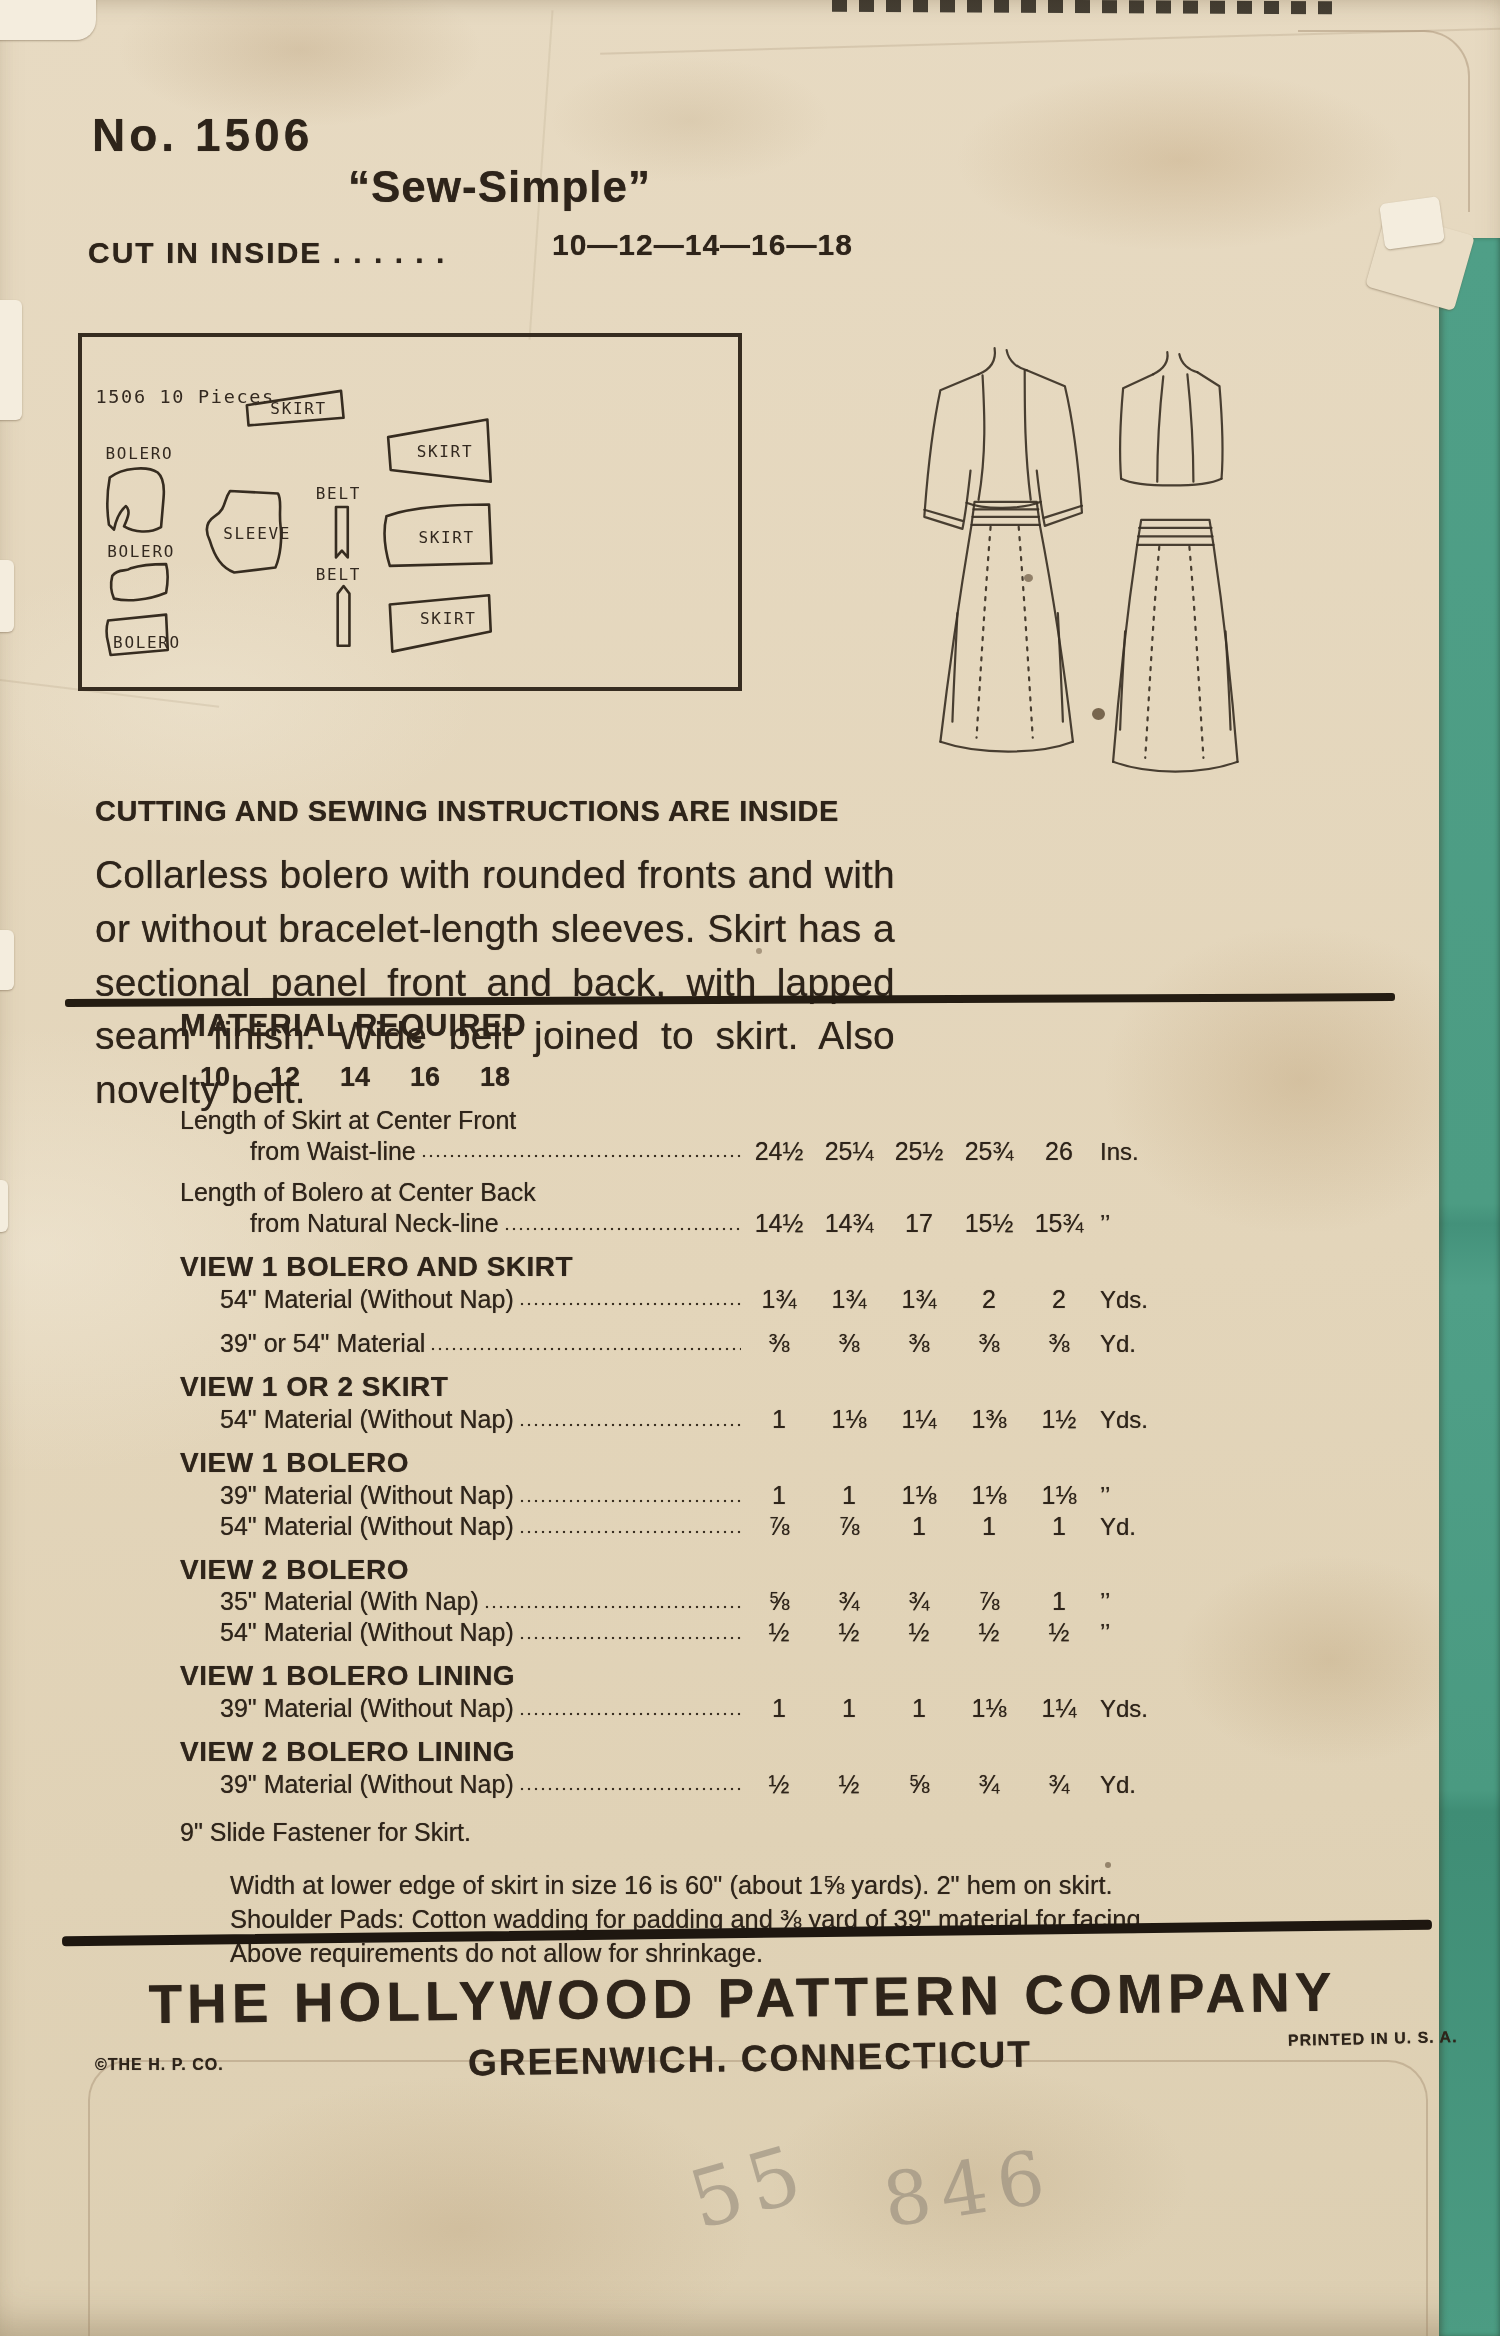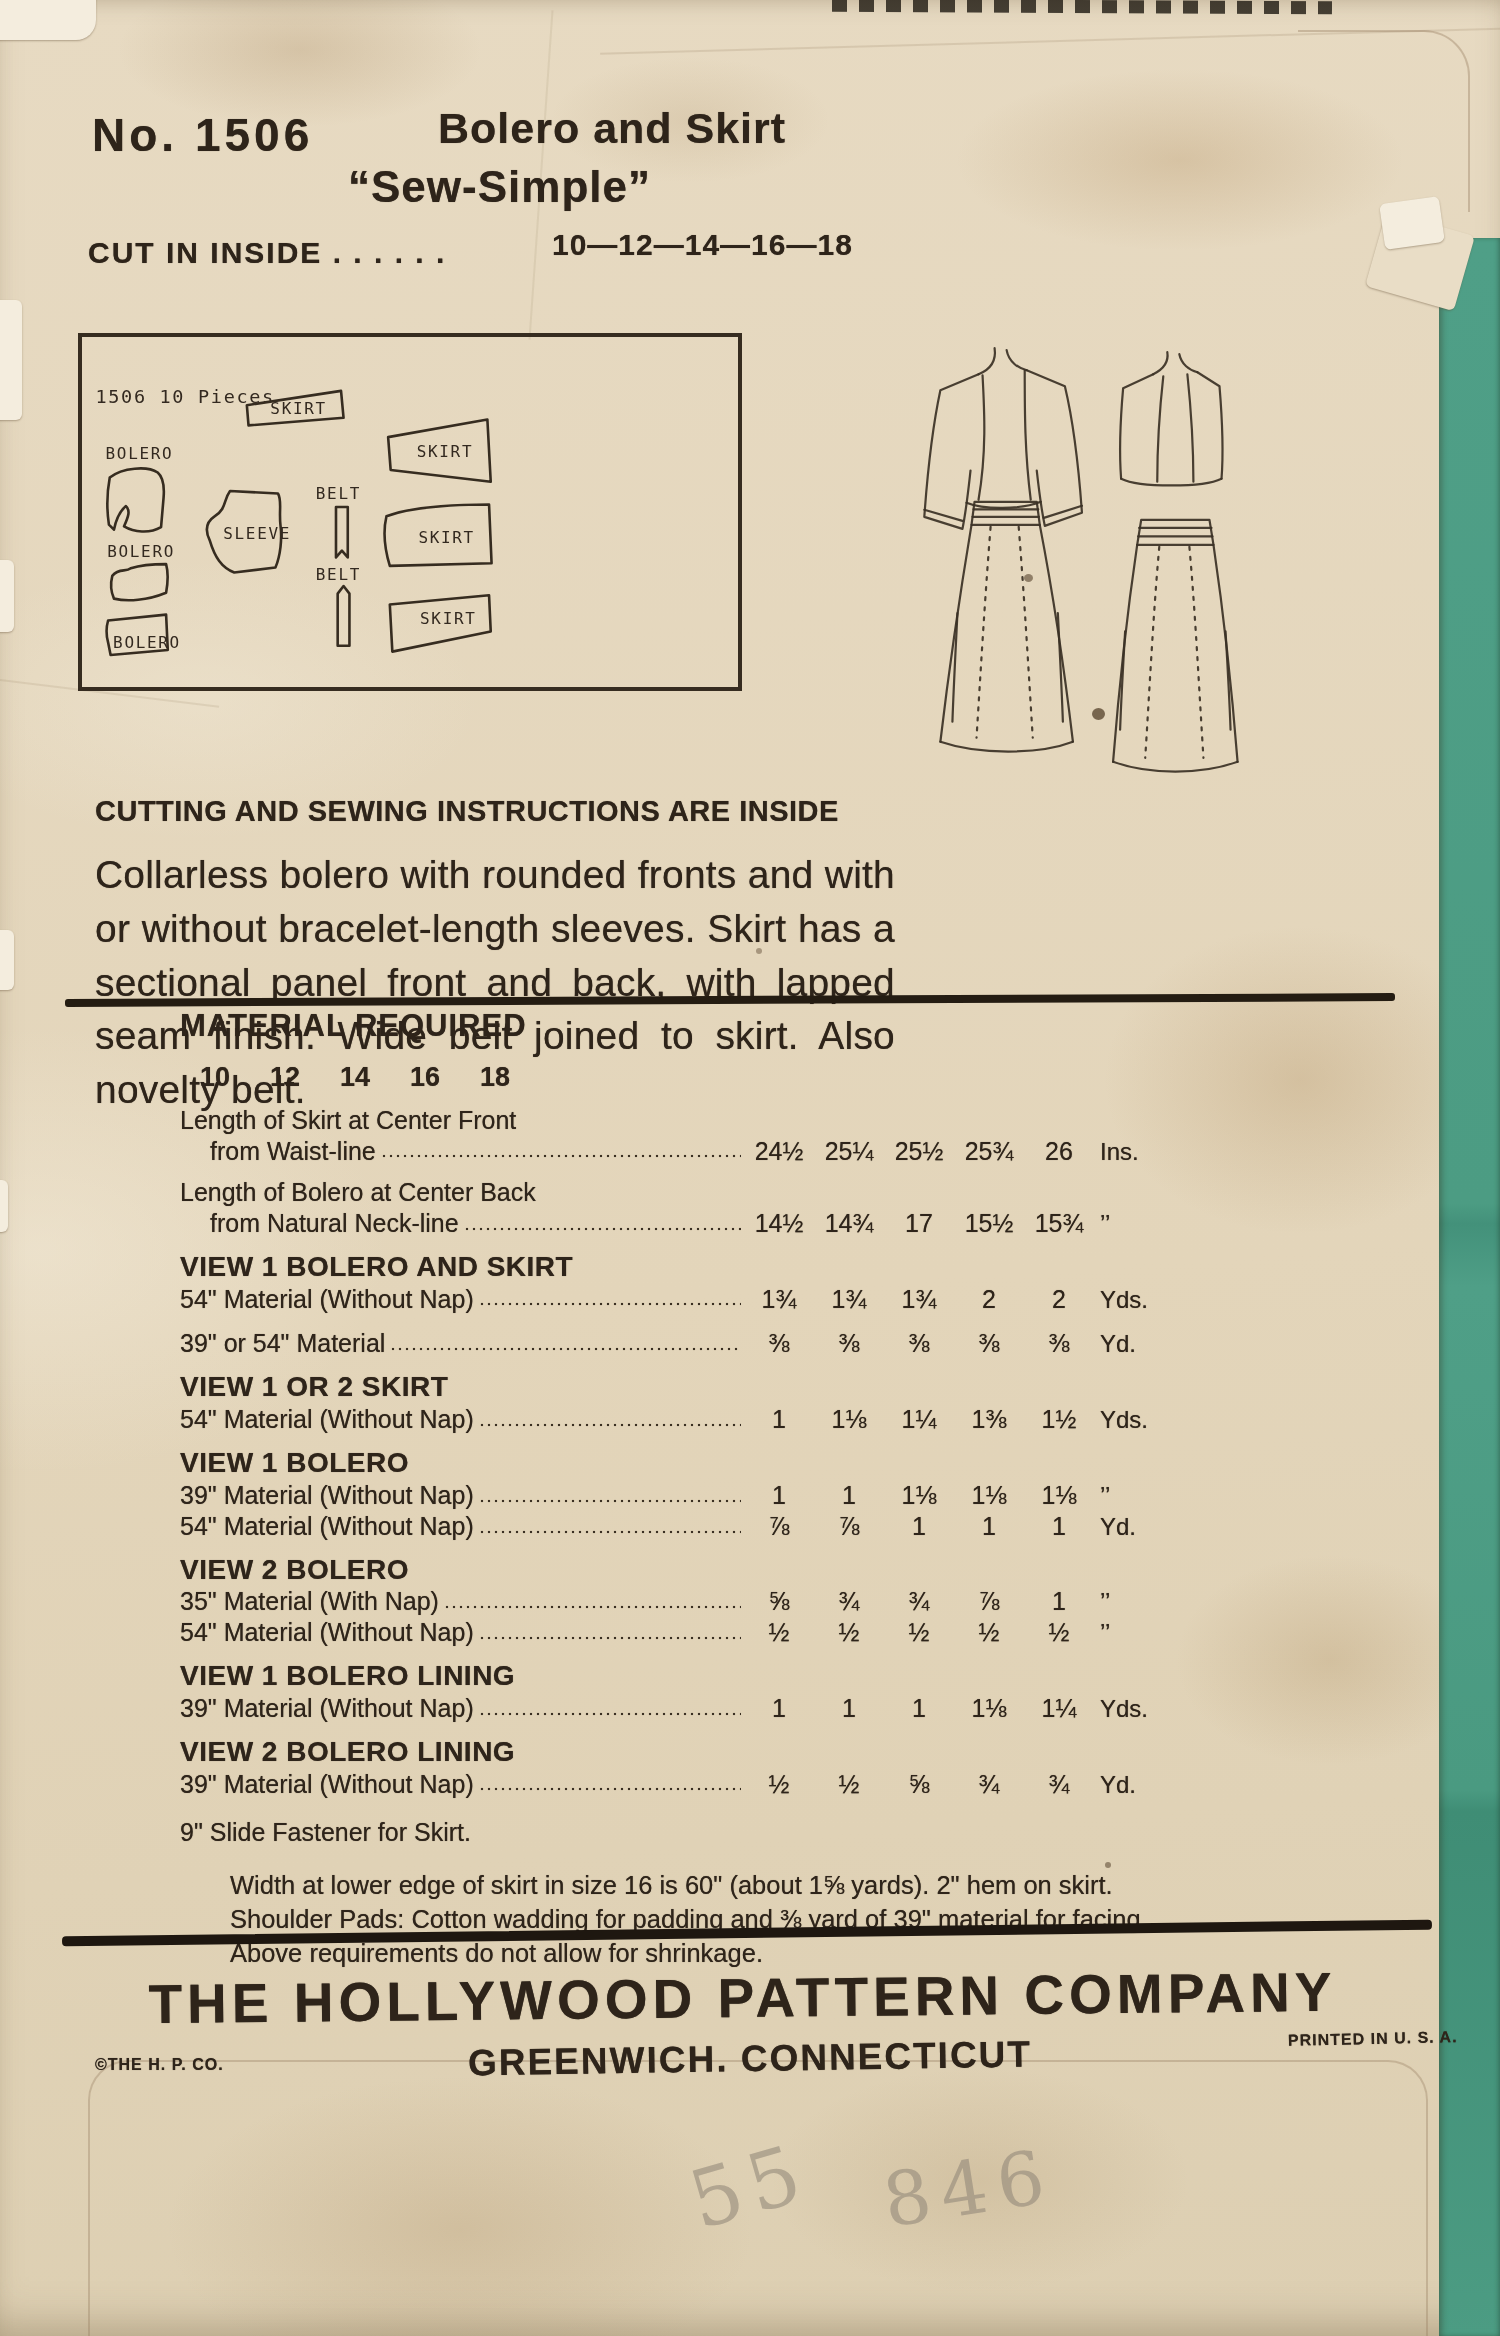--- a/index.html
+++ b/index.html
@@ -63,21 +63,21 @@
   #size-word{width:560px;font-size:31px;font-weight:700;letter-spacing:2px;}
   .tval{flex:none;width:70px;text-align:center;font-size:25px;}
   .szv{font-weight:700;font-size:27px;}
   .tunit{flex:none;width:115px;font-size:24px;padding-left:6px;}
   #rows{margin-top:10px;}
   .tgroup{margin-top:14px;}
   .thead-line{line-height:1.1;}
   .thead-line.bold{font-size:28px;font-weight:700;letter-spacing:.5px;}
   .thead-line.plain{font-size:25px;font-weight:400;}
   .tline{display:flex;align-items:baseline;line-height:1.12;padding-top:2px;}
-  .tlabel{white-space:nowrap;font-size:25px;}
+  .tlabel{white-space:nowrap;font-size:25px;margin-left:40px;}
   .tlabel.indent{padding-left:30px;}
   .leader{flex:1;align-self:flex-end;height:4px;margin:0 3px 7px 6px;
     background-image:radial-gradient(circle at 2px 2px,#3a2f22 1.3px,transparent 1.6px);
     background-size:7px 4px;background-repeat:repeat-x;}
   #fastener-note{margin-top:20px;font-size:25px;}
   #footnote{margin:22px 0 0 50px;font-size:25.5px;line-height:1.32;}
 
   
   #rule2{left:62px;top:1928px;width:1370px;height:10px;background:#1e1710;border-radius:4px;transform:rotate(-.7deg);}
   #company{left:55px;right:70px;top:1966px;text-align:center;font-size:55px;font-weight:700;letter-spacing:5px;white-space:nowrap;transform:rotate(-.6deg);}
@@ -114,21 +114,20 @@
   <div id="teal"></div>
   <div class="chip" style="right:34px;top:222px;width:92px;height:78px;transform:rotate(16deg);background:#e9ddc6;"></div>
   <div class="chip" style="right:58px;top:200px;width:60px;height:46px;transform:rotate(-8deg);"></div>
   <div id="flap-crease" class="abs"></div>
   <div class="speck" style="left:1024px;top:574px;width:9px;height:8px;opacity:.55;"></div>
   <div class="speck" style="left:1092px;top:708px;width:13px;height:12px;opacity:.7;"></div>
   <div class="speck" style="left:756px;top:948px;width:6px;height:6px;opacity:.4;"></div>
   <div class="speck" style="left:1105px;top:1862px;width:6px;height:6px;opacity:.5;"></div>
 
   <div id="no" class="abs ink">No. 1506</div>
-  <div id="title" class="abs ink">Bolero and Skirt</div>
   <div id="subtitle" class="abs ink">“Sew-Simple”</div>
   <div id="cutline" class="abs ink">CUT IN INSIDE  .   .   .   .   .   .</div>
   <div id="cutsizes" class="abs ink">10—12—14—16—18</div>
 
   <div id="pieces" class="abs">
     <svg viewBox="0 0 780 350">
       <text class="pcap" x="16" y="46">1506  10 Pieces</text>
 
       <polygon class="pc" points="196,48 308,31 311,63 198,72"></polygon>
       <text class="pt" x="224" y="58">SKIRT</text>

